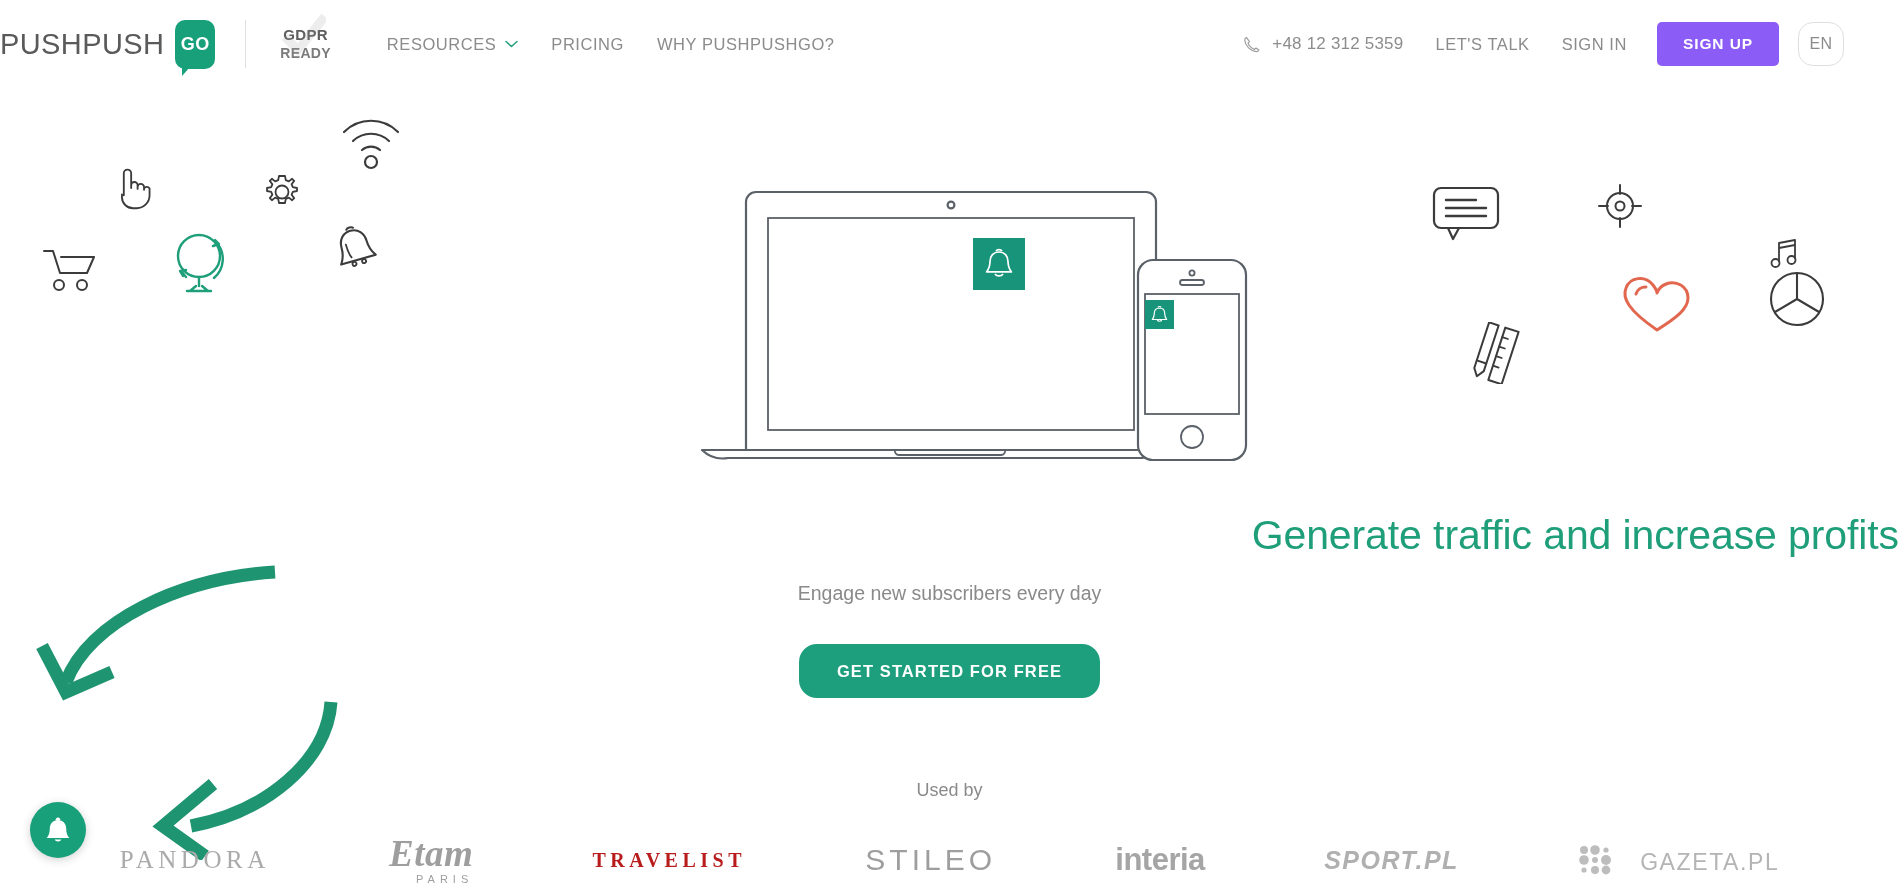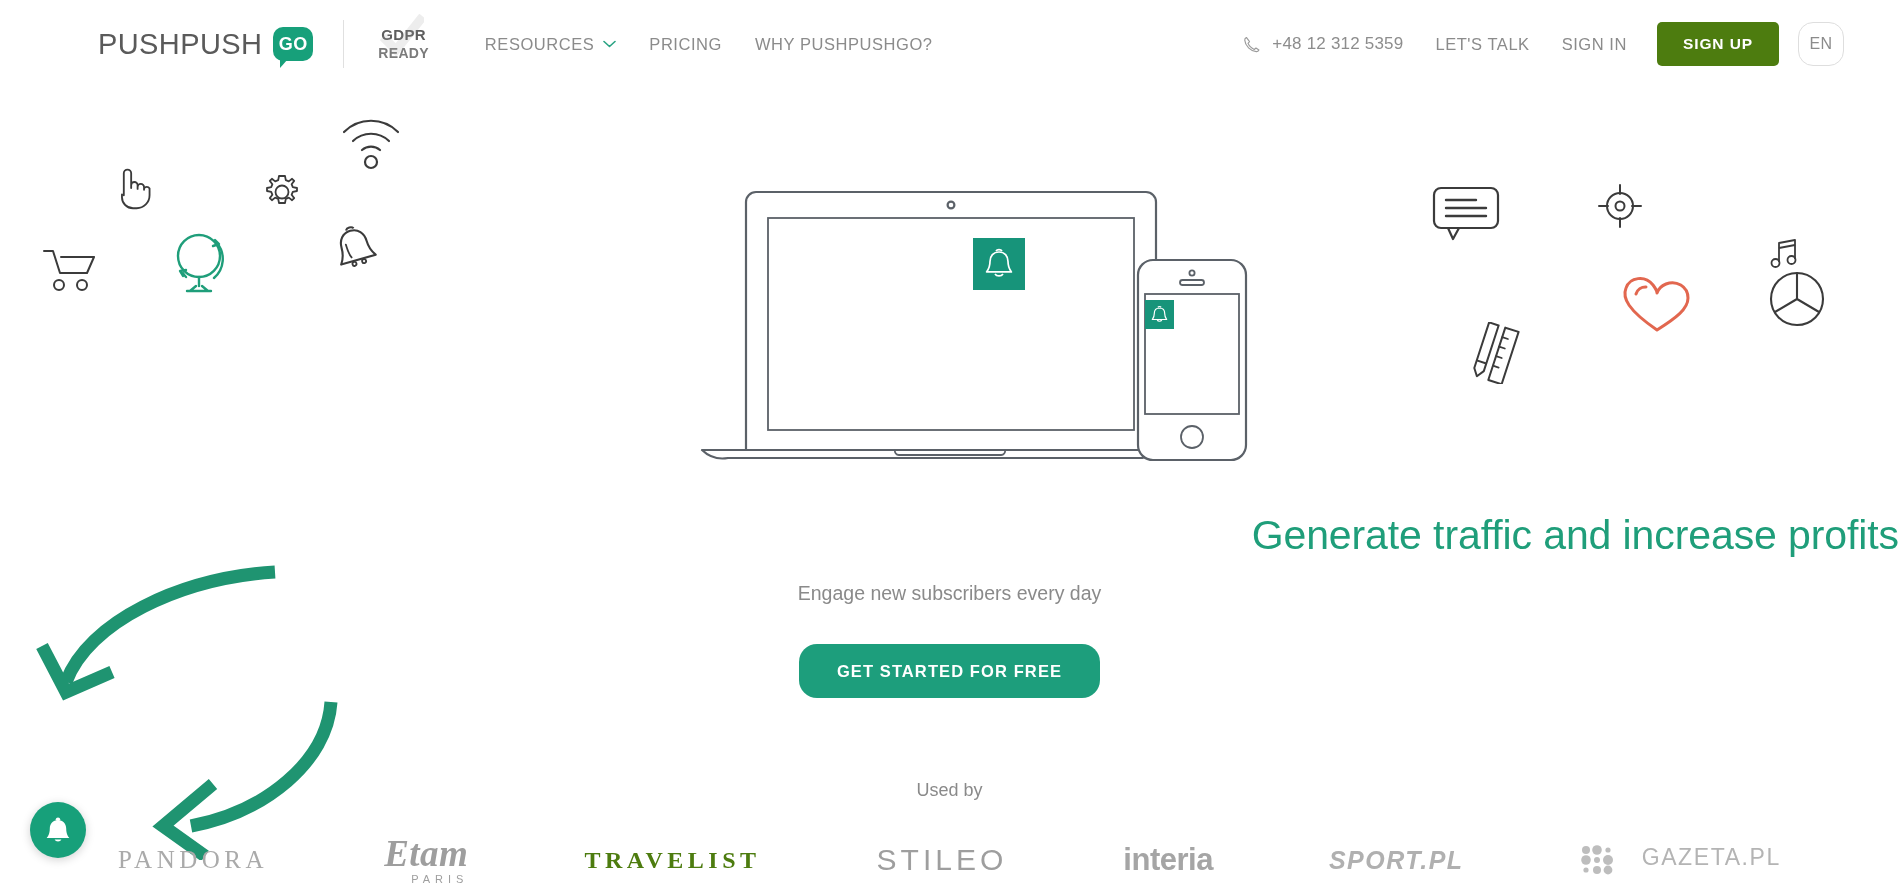--- a/index.html
+++ b/index.html
@@ -19,35 +19,34 @@
     width: 1899px;
     height: 88px;
     background: #ffffff;
     display: flex;
     align-items: center;
   }
 
   .logo-zone {
     display: flex;
     align-items: center;
-    margin-left: 98px;
     text-align: right;
   }
   .logo-word {
     font-size: 29px;
     letter-spacing: 0.4px;
     color: #5a5a5a;
     font-weight: 400;
     line-height: 1;
   }
   .logo-go {
     position: relative;
     margin-left: 11px;
     width: 40px;
-    height: 34px;
+    height: 49px;
     background: #17a07a;
     border-radius: 10px;
     display: flex;
     align-items: center;
     justify-content: center;
   }
   .logo-go::after {
     content: "";
     position: absolute;
     left: 7px;
@@ -125,21 +124,21 @@
     font-size: 16.5px;
     color: #8b8b8b;
     letter-spacing: 0.55px;
     cursor: pointer;
     white-space: nowrap;
   }
   .lets-talk { margin-left: 32px; }
   .sign-in { margin-left: 32px; }
   .signup-btn {
     margin-left: 30px;
-    background: #4d7c0f;
+    background: #8b5cf6;
     color: #fff;
     border: none;
     border-radius: 5px;
     height: 44px;
     padding: 0 26px;
     font-size: 15.5px;
     font-weight: 700;
     letter-spacing: 0.9px;
     font-family: "Liberation Sans", sans-serif;
     cursor: pointer;
@@ -218,25 +217,25 @@
     display: flex;
     align-items: center;
     justify-content: space-around;
     padding: 0 60px;
   }
   .brand { color: #a8a8a8; user-select: none; white-space: nowrap; }
   .b-pandora { font-size: 25px; letter-spacing: 4.5px; font-family: "Liberation Serif", serif; color: #aaaaaa; }
   .b-etam { text-align: right; line-height: 1; }
   .b-etam .e1 { font-family: "Liberation Serif", serif; font-style: italic; font-size: 37px; font-weight: 700; color: #9e9e9e; letter-spacing: 0.5px;}
   .b-etam .e2 { display:block; font-size: 11px; letter-spacing: 5px; color: #9e9e9e; margin-top: 2px; }
-  .b-travelist { font-family: "Liberation Serif", serif; font-size: 24px; font-weight: 700; letter-spacing: 4.5px; color: #4d7c0f; }
+  .b-travelist { font-family: "Liberation Serif", serif; font-size: 20px; font-weight: 700; letter-spacing: 4.5px; color: #b91c1c; }
   .b-stileo { font-size: 30px; letter-spacing: 4px; color: #9e9e9e; font-weight: 300; font-family: "Liberation Sans", sans-serif; }
   .b-interia { font-size: 31px; font-weight: 700; letter-spacing: -0.5px; color: #a5a5a5; }
   .b-sportpl { font-size: 25px; font-weight: 700; font-style: italic; letter-spacing: 1.5px; color: #b0b0b0; font-family: "Liberation Sans", sans-serif; }
-  .b-gazeta { display: flex; align-items: flex-start; gap: 28px; }
+  .b-gazeta { display: flex; align-items: flex-end; gap: 28px; }
   .b-gazeta .gz-txt { font-size: 23px; letter-spacing: 1.6px; color: #b4b4b4; }
 
   
   .fab {
     position: absolute;
     left: 30px; top: 802px;
     width: 56px; height: 56px;
     border-radius: 50%;
     background: #17a07a;
     box-shadow: 0 2px 10px rgba(0,0,0,.18), 0 0 0 7px rgba(255,255,255,.9);

